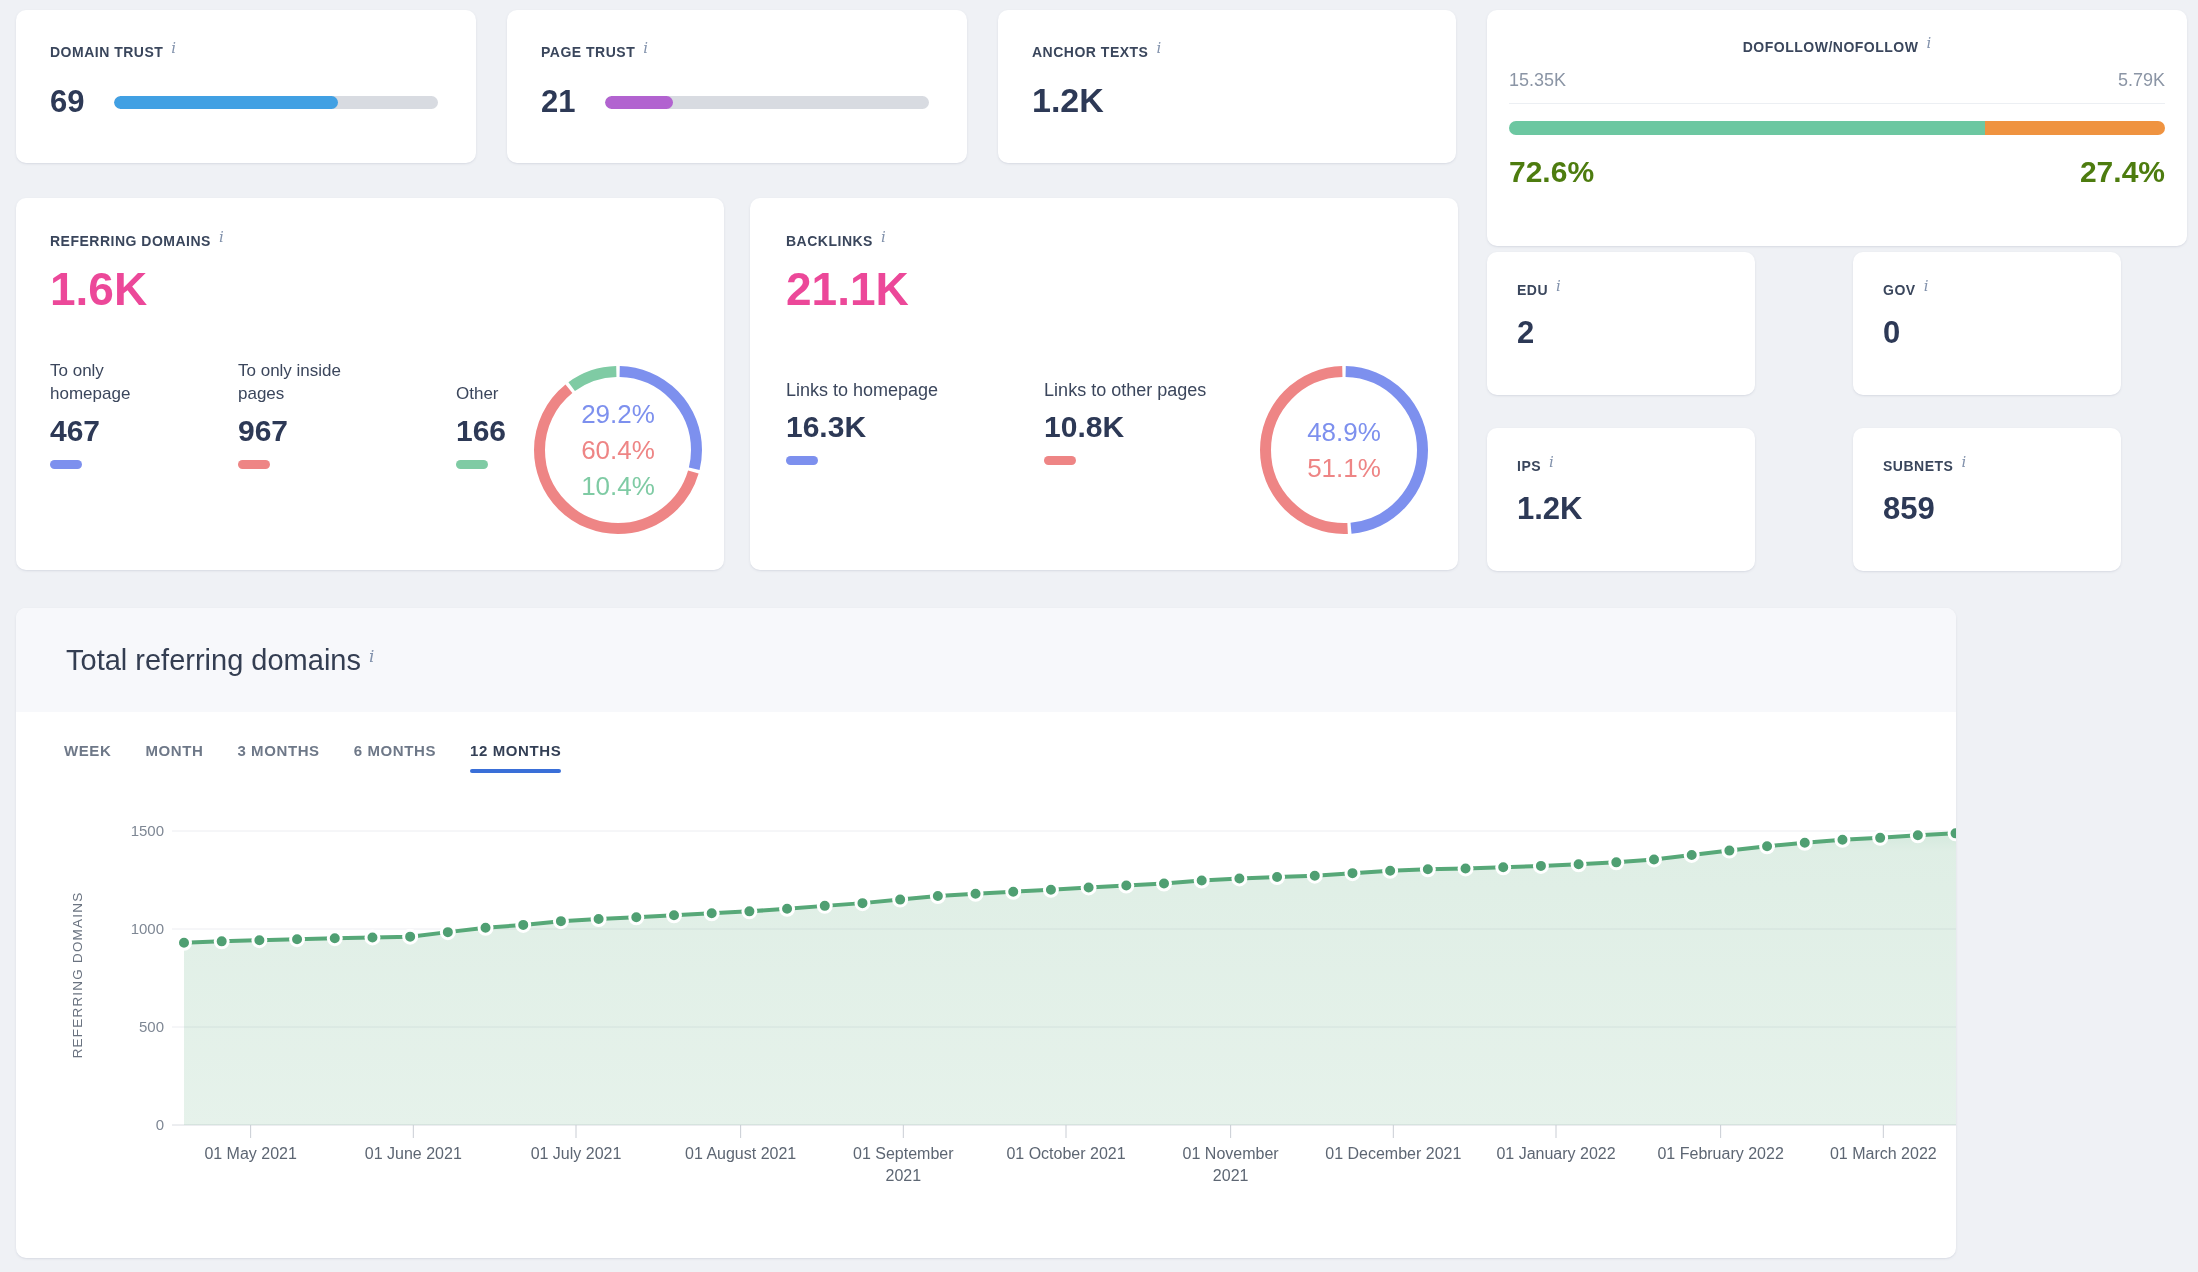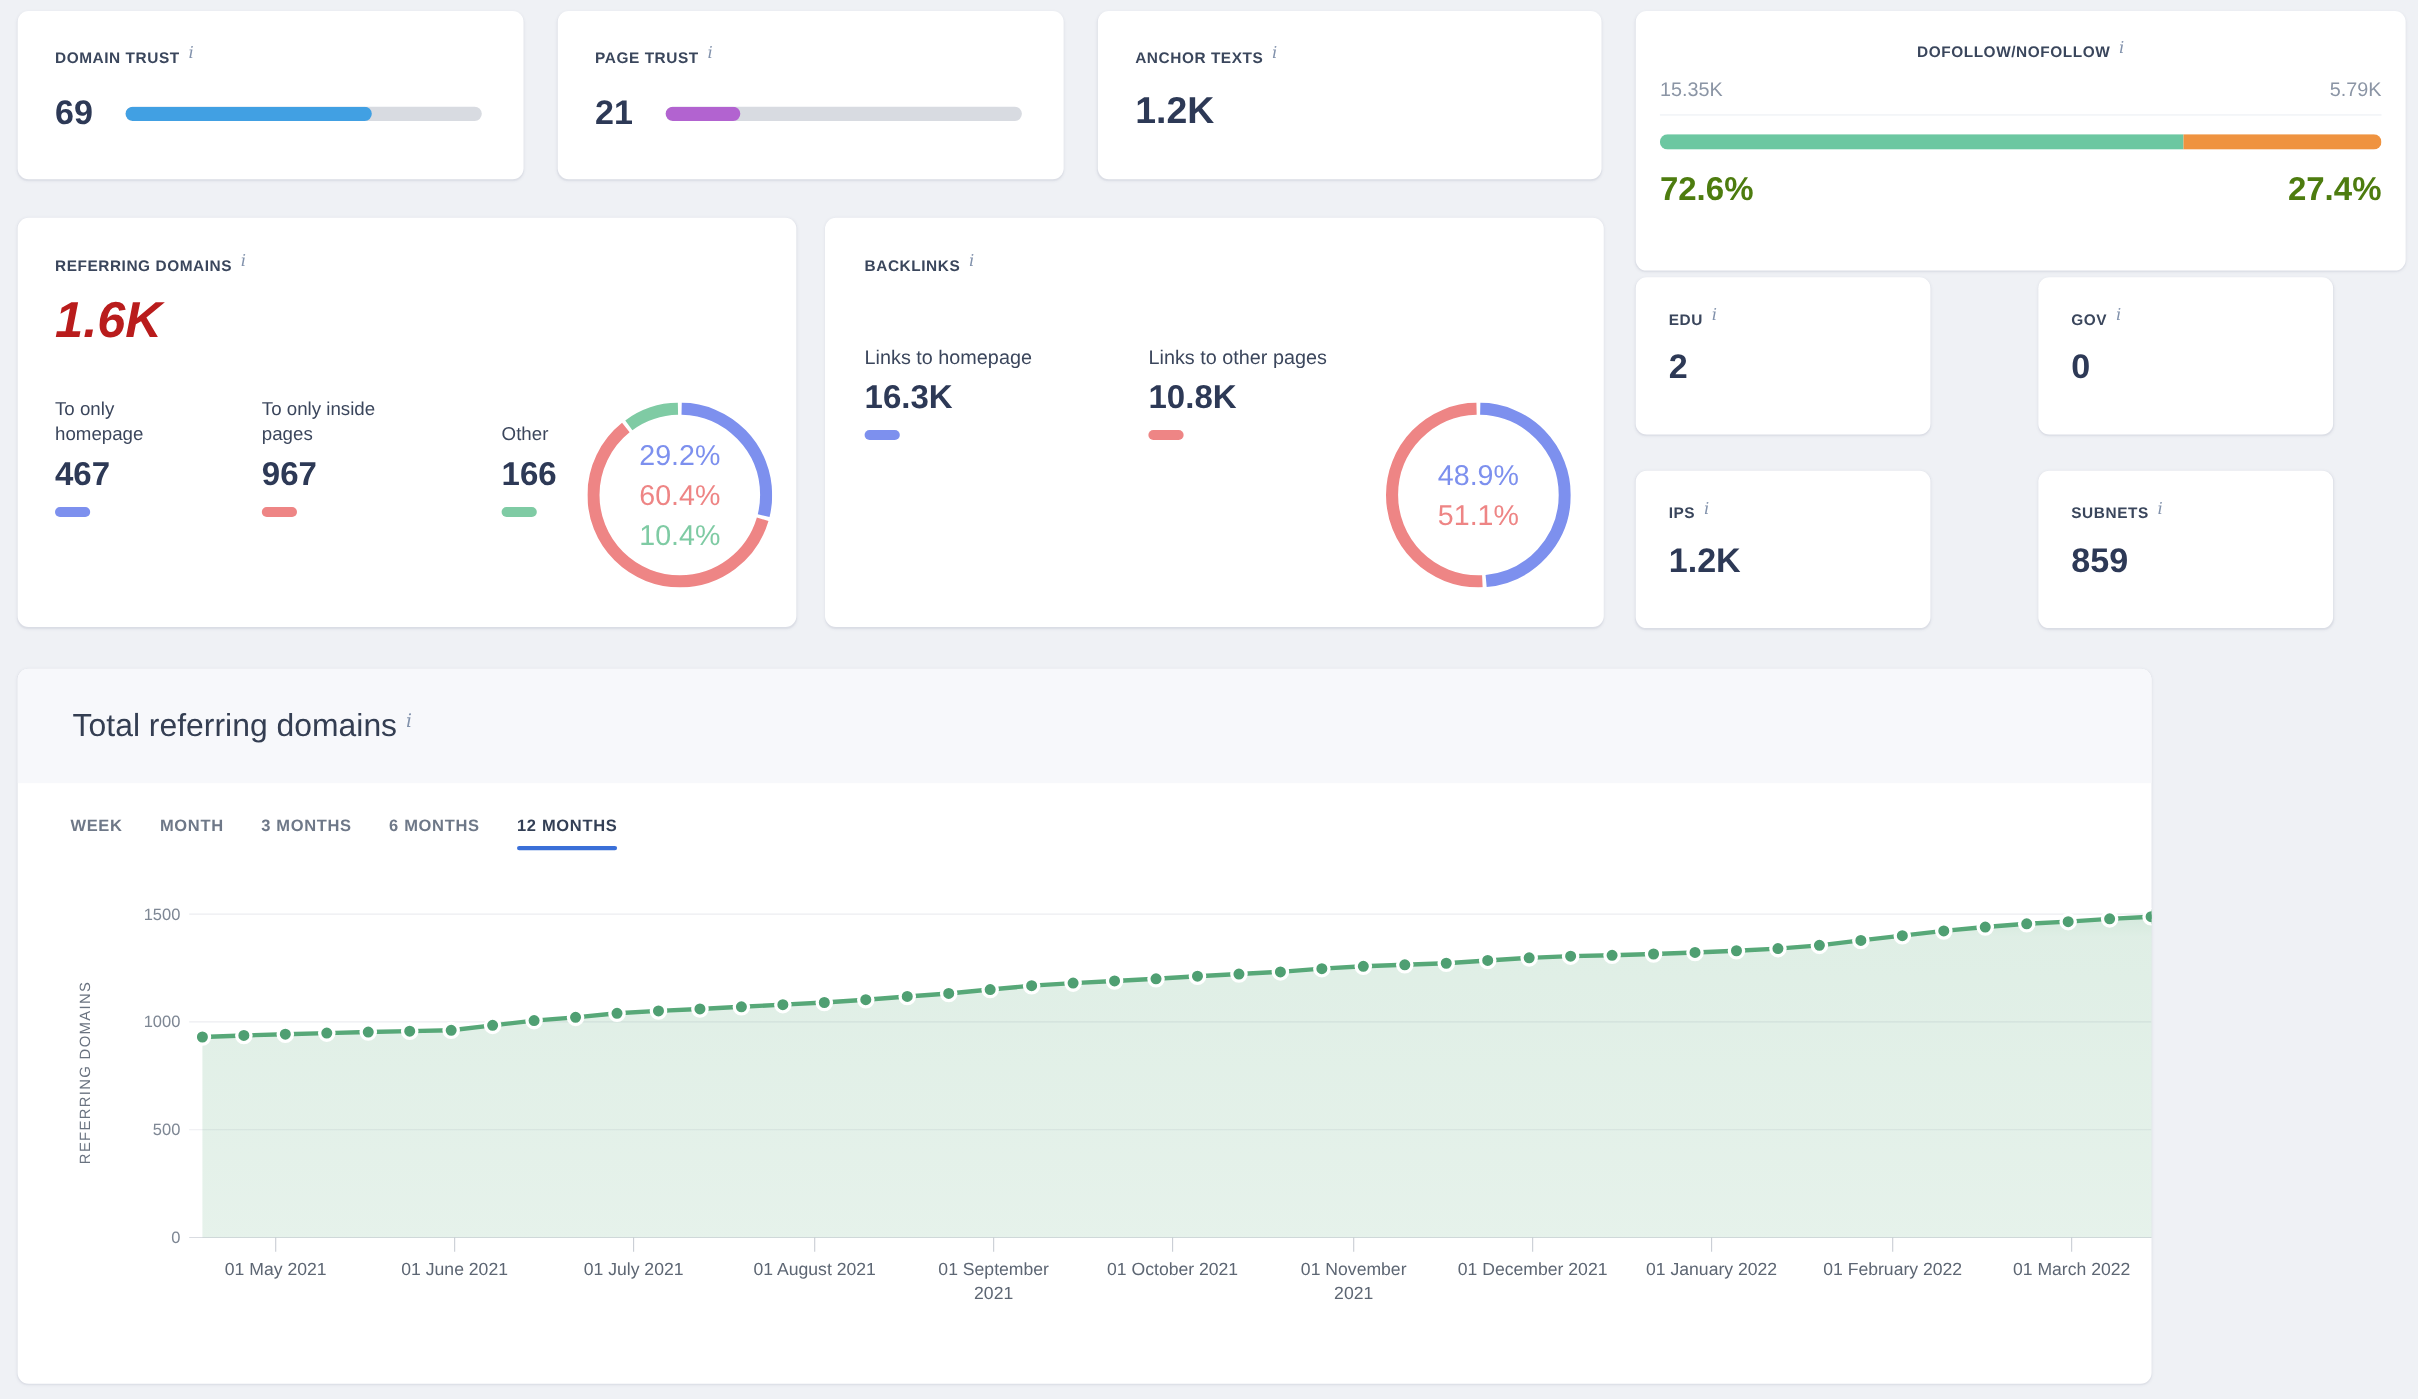--- a/index.html
+++ b/index.html
@@ -61,21 +61,21 @@
     border-bottom:1px solid #eceff3;
   }
   .df-bar { display:flex; height:14px; border-radius:7px; overflow:hidden; margin-top:17px; }
   .df-bar .seg-left { height:100%; }
   .df-bar .seg-right { height:100%; flex:1; }
   .df-pcts { display:flex; justify-content:space-between; font-size:30px; font-weight:700; color:#4d7c0f; margin-top:20px; }
 
   
   .c-referring { left:16px;  top:198px; width:708px; height:372px; padding:34px 34px; }
   .c-backlinks { left:750px; top:198px; width:708px; height:372px; padding:34px 36px; }
-  .huge-num { font-size:46px; font-weight:700; color:#b91c1c; margin-top:12px;font-style:italic; }
+  .huge-num { font-size:46px; font-weight:700; color:#ec4899; margin-top:12px; }
   .stats-row { display:flex; align-items:flex-end; margin-top:44px;gap:40px; }
   .stat { margin-right:40px; }
   .stat .stat-label { font-size:17px; line-height:1.35; color:#3b465c; }
   .stat .stat-value { font-size:30px; font-weight:700; color:#2d3956; margin-top:8px; }
   .chip { width:32px; height:9px; border-radius:5px; margin-top:12px; }
   .w105 { width:108px; } .w135 { width:138px; }
   .c-backlinks .stat { margin-right:66px; }
   .c-backlinks .stats-row { margin-top:62px; }
   .c-backlinks .stat .stat-label { font-size:18px; }
 
@@ -196,20 +196,21 @@
       <div class="donut-labels">
         <span style="color: rgb(125, 144, 238);">29.2%</span>
         <span style="color: rgb(238, 133, 133);">60.4%</span>
         <span style="color: rgb(127, 203, 164);">10.4%</span>
       </div>
     </div>
   </div>
 
   <div class="card c-backlinks">
     <div><span class="card-title">BACKLINKS</span><span class="info">i</span></div>
+    <div class="huge-num">21.1K</div>
     <div class="stats-row">
       <div class="stat">
         <div class="stat-label">Links to homepage</div>
         <div class="stat-value">16.3K</div>
         <div class="chip" style="background: rgb(125, 144, 238);"></div>
       </div>
       <div class="stat">
         <div class="stat-label">Links to other pages</div>
         <div class="stat-value">10.8K</div>
         <div class="chip" style="background: rgb(238, 133, 133);"></div>

